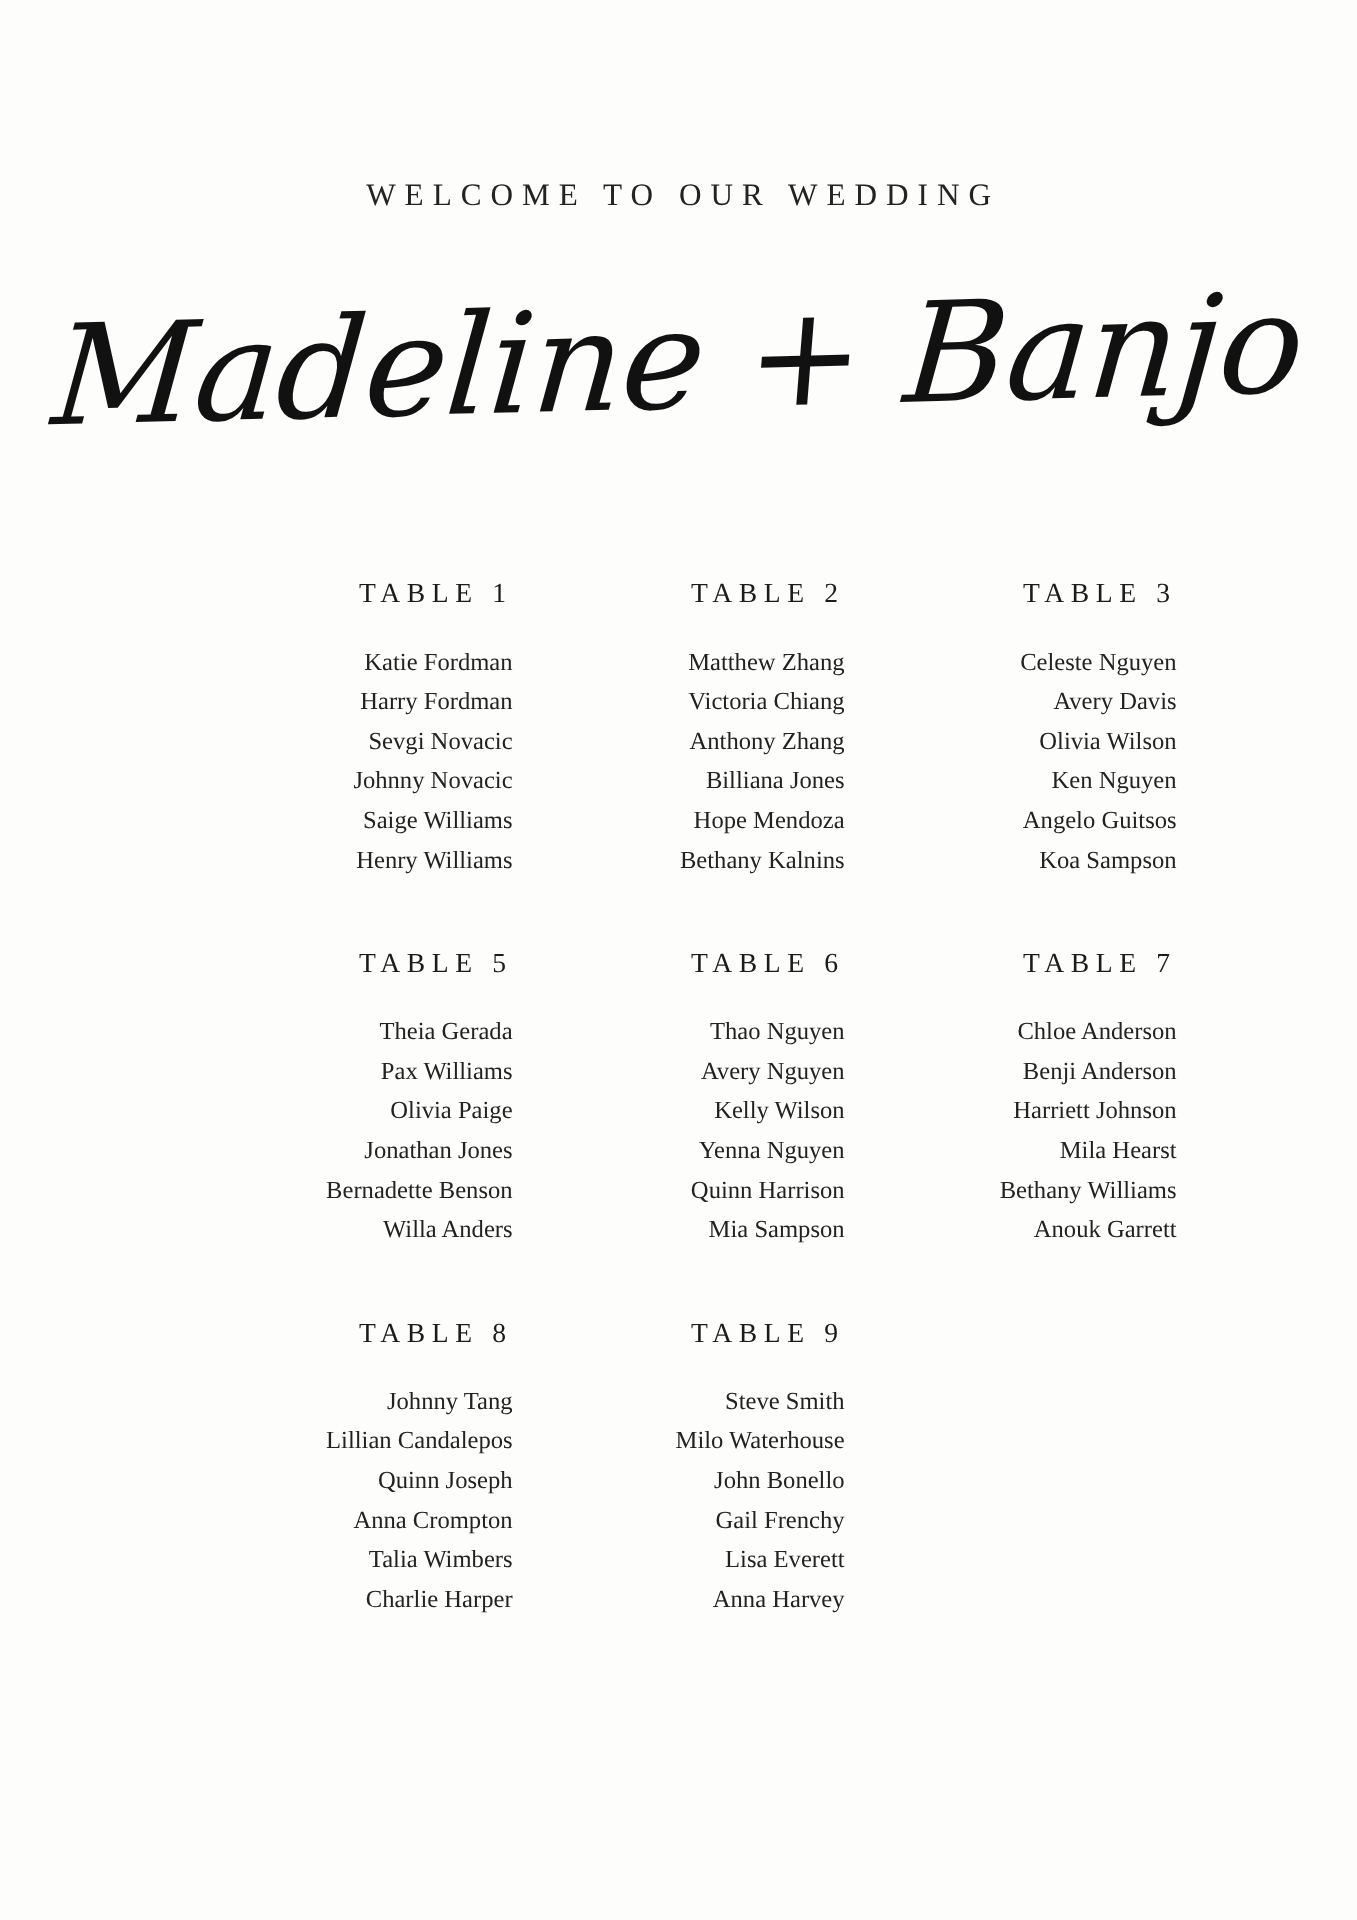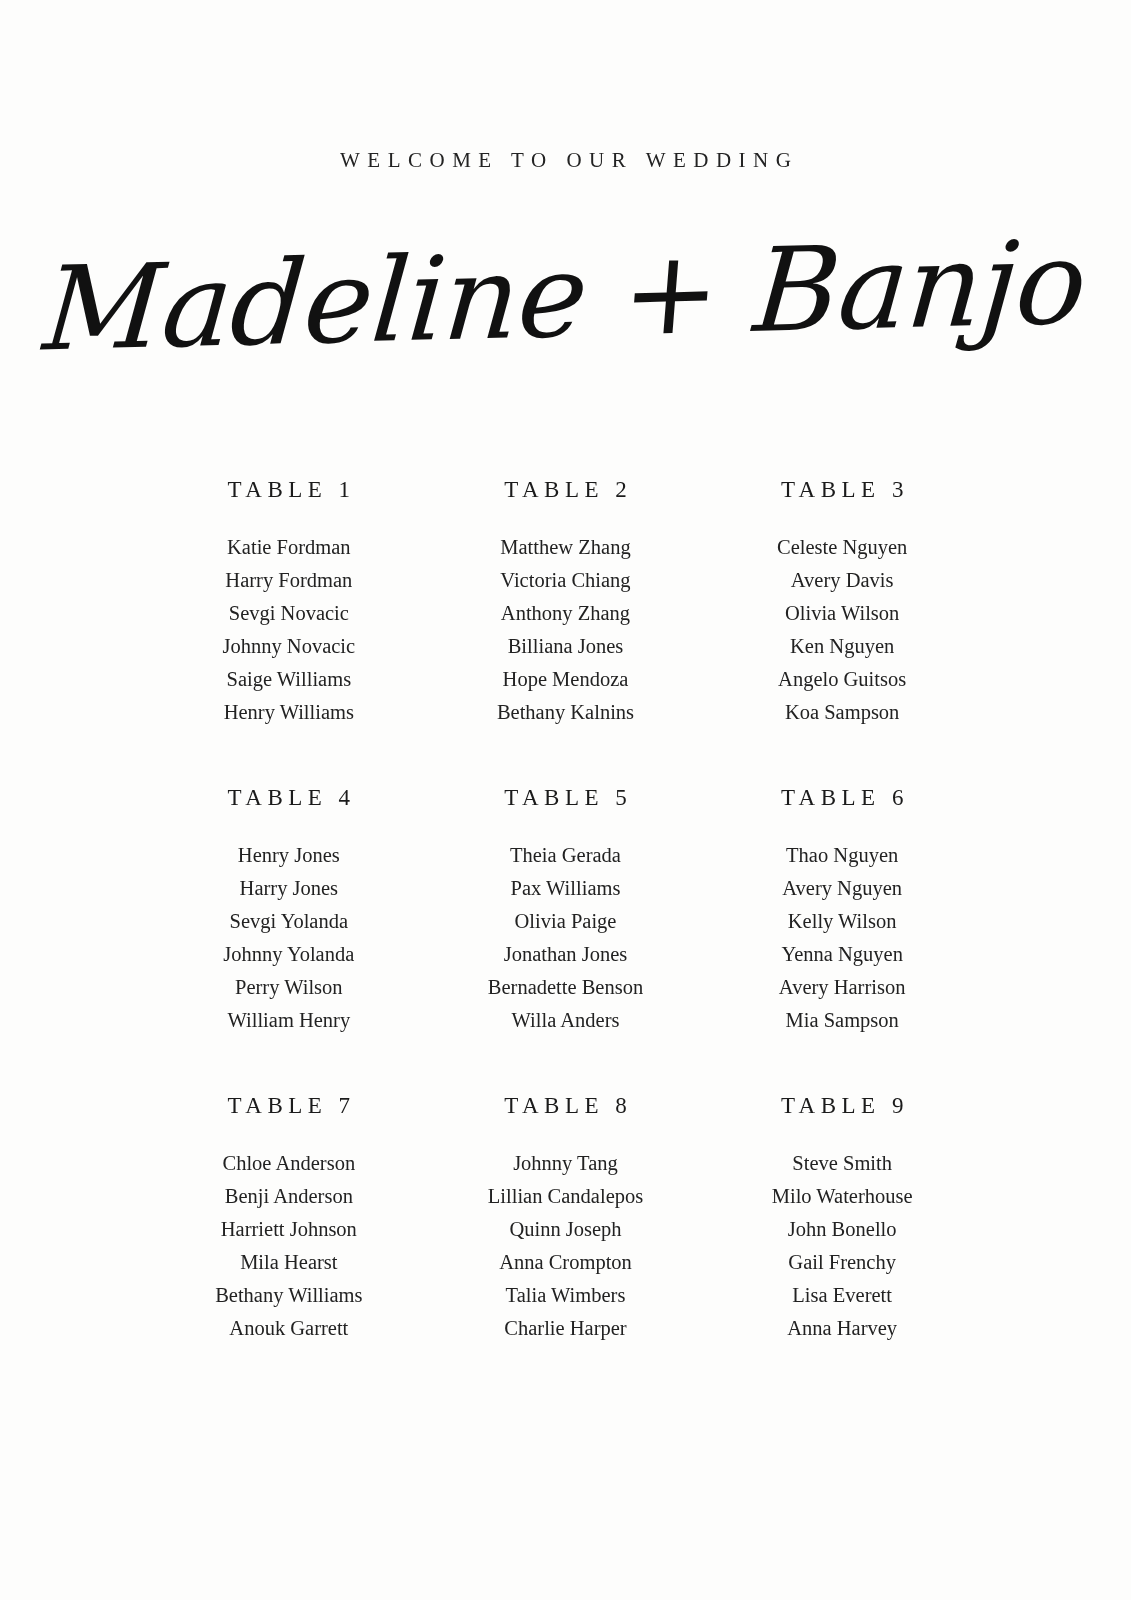--- a/index.html
+++ b/index.html
@@ -20,21 +20,21 @@
     height: 1600px;
     box-sizing: border-box;
     background: #fdfdfc;
     display: flex;
     flex-direction: column;
     align-items: center;
   }
   .welcome-line {
     margin-top: 148px;
     font-family: "Liberation Serif", serif;
-    font-size: 21px;
+    font-size: 26px;
     letter-spacing: 7.5px;
     text-indent: 7.5px;
     color: #232323;
     text-transform: uppercase;
     font-weight: 400;
   }
   .couple-names {
     margin-top: 28px;
     height: 190px;
     display: flex;
@@ -55,21 +55,21 @@
   }
   .tables-grid {
     margin-top: 86px;
     width: 830px;
     display: grid;
     grid-template-columns: repeat(3, 1fr);
     row-gap: 56px;
     column-gap: 0px;
   }
   .table-block {
-    text-align: center;
+    text-align: right;
   }
   .table-title {
     font-family: "Liberation Serif", serif;
     font-size: 23px;
     letter-spacing: 5.5px;
     text-indent: 5.5px;
     color: #1b1b1b;
     text-transform: uppercase;
     margin-bottom: 28px;
   }
@@ -125,49 +125,38 @@
         <ul class="guest-list">
           <li>Celeste Nguyen</li>
           <li>Avery Davis</li>
           <li>Olivia Wilson</li>
           <li>Ken Nguyen</li>
           <li>Angelo Guitsos</li>
           <li>Koa Sampson</li>
         </ul>
       </div>
       <div class="table-block">
-        <div class="table-title">TABLE 4</div>
-        <ul class="guest-list">
-          <li>Henry Jones</li>
-          <li>Harry Jones</li>
-          <li>Sevgi Yolanda</li>
-          <li>Johnny Yolanda</li>
-          <li>Perry Wilson</li>
-          <li>William Henry</li>
-        </ul>
-      </div>
-      <div class="table-block">
         <div class="table-title">TABLE 5</div>
         <ul class="guest-list">
           <li>Theia Gerada</li>
           <li>Pax Williams</li>
           <li>Olivia Paige</li>
           <li>Jonathan Jones</li>
           <li>Bernadette Benson</li>
           <li>Willa Anders</li>
         </ul>
       </div>
       <div class="table-block">
         <div class="table-title">TABLE 6</div>
         <ul class="guest-list">
           <li>Thao Nguyen</li>
           <li>Avery Nguyen</li>
           <li>Kelly Wilson</li>
           <li>Yenna Nguyen</li>
-          <li>Avery Harrison</li>
+          <li>Quinn Harrison</li>
           <li>Mia Sampson</li>
         </ul>
       </div>
       <div class="table-block">
         <div class="table-title">TABLE 7</div>
         <ul class="guest-list">
           <li>Chloe Anderson</li>
           <li>Benji Anderson</li>
           <li>Harriett Johnson</li>
           <li>Mila Hearst</li>

